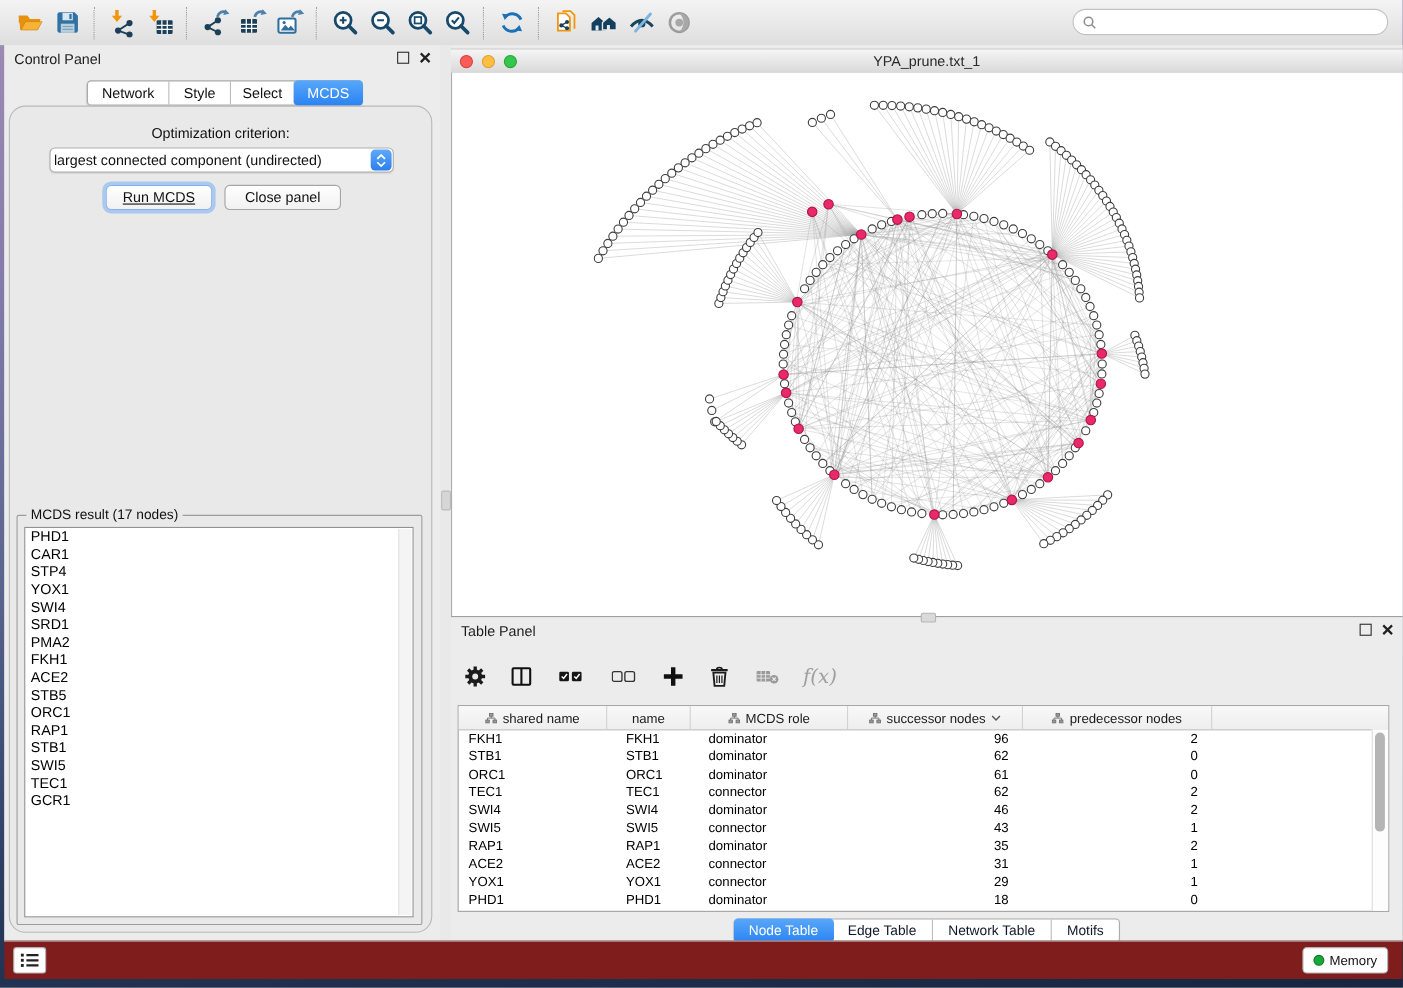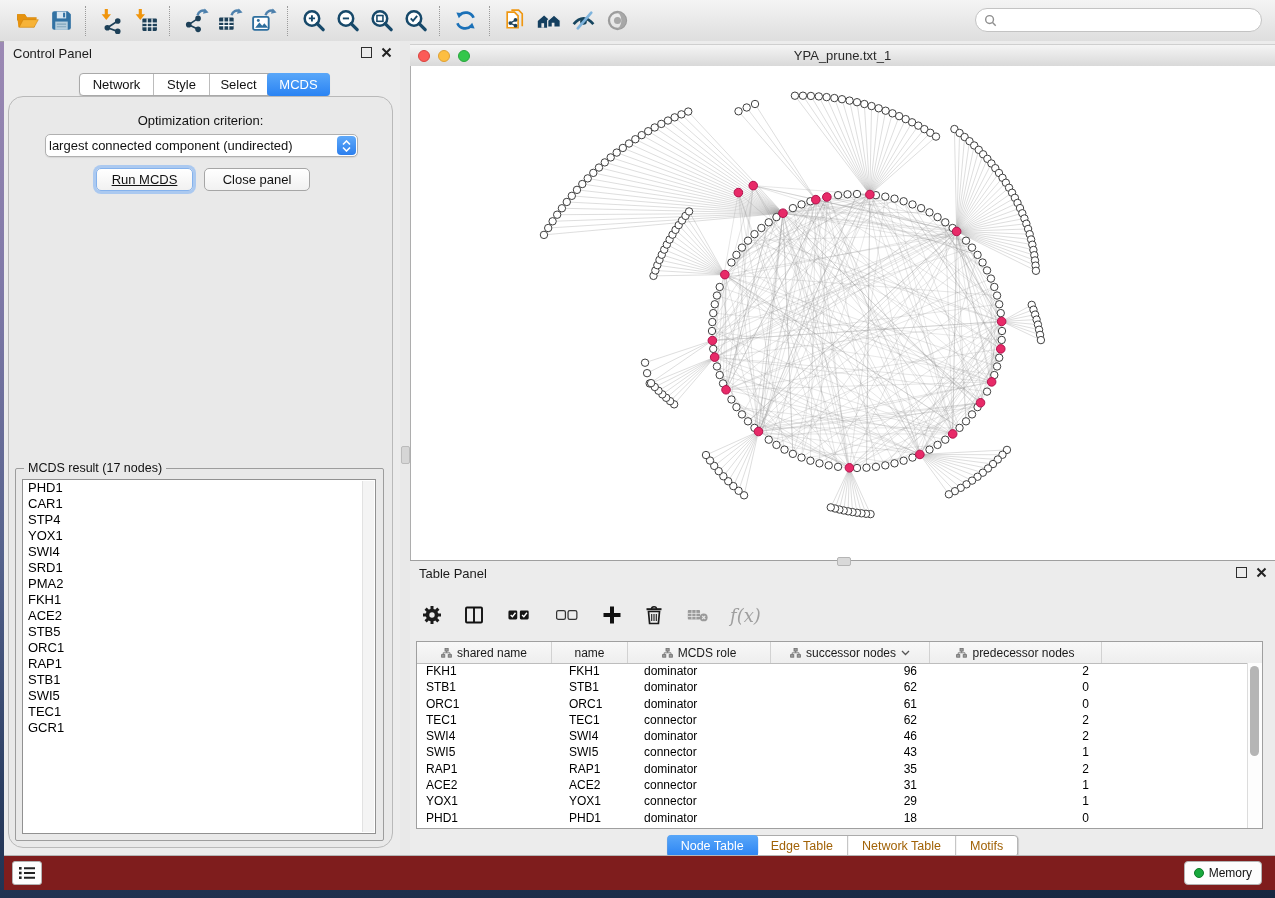--- a/index.html
+++ b/index.html
@@ -79,21 +79,21 @@
   .trow{display:flex;height:16.3px;line-height:16.3px;font-size:12px;color:#000;}
   .tcell{box-sizing:border-box;white-space:nowrap;overflow:hidden;}
   .trow .c0{padding-left:9px;}
   .trow .c1{padding-left:17px;}
   .trow .c2{padding-left:16px;}
   .trow .c3,.trow .c4{text-align:right;padding-right:13px;}
   .tscroll{position:absolute;right:0;top:21px;bottom:0;width:14px;border-left:1px solid #dcdcdc;background:#fdfdfd;}
   .tthumb{position:absolute;left:2px;top:3px;width:9px;height:90px;border-radius:5px;background:#b5b5b5;}
   .btabs{position:absolute;left:50%;transform:translateX(-50%);top:274px;height:20px;display:flex;
          background:#fff;border:1px solid #ababab;border-radius:4px;box-shadow:0 1px 1px rgba(0,0,0,.12);}
-  .btab{font-size:12.5px;color:#a16207;text-align:center;line-height:20px;border-right:1px solid #bcbcbc;padding:0 14px;}
+  .btab{font-size:12.5px;color:#0f172a;text-align:center;line-height:20px;border-right:1px solid #bcbcbc;padding:0 14px;}
   .btab:last-child{border-right:none;}
   .btab.active{background:linear-gradient(#59a7f9,#2a83f3);color:#fff;border-radius:4px;margin:-1px;line-height:22px;border-right:none;}
   
   .statusbar{position:absolute;left:4px;right:0;bottom:8px;height:34px;background:#7f1d1d;border-top:1px solid #b5b5b5;}
   .listbtn{position:absolute;left:8px;top:5px;width:28px;height:22px;background:#fdfdfd;border:1px solid #b3b3b3;border-radius:3px;
            display:flex;align-items:center;justify-content:center;}
   .membtn{position:absolute;right:13px;top:5px;height:22px;background:#fdfdfd;border:1px solid #b3b3b3;border-radius:4px;
           display:flex;align-items:center;gap:5px;padding:0 9px;font-size:12px;color:#111;}
   .memdot{width:10px;height:10px;border-radius:50%;background:#17a83c;border:1px solid #0d7a28;box-sizing:border-box;}
 </style>

